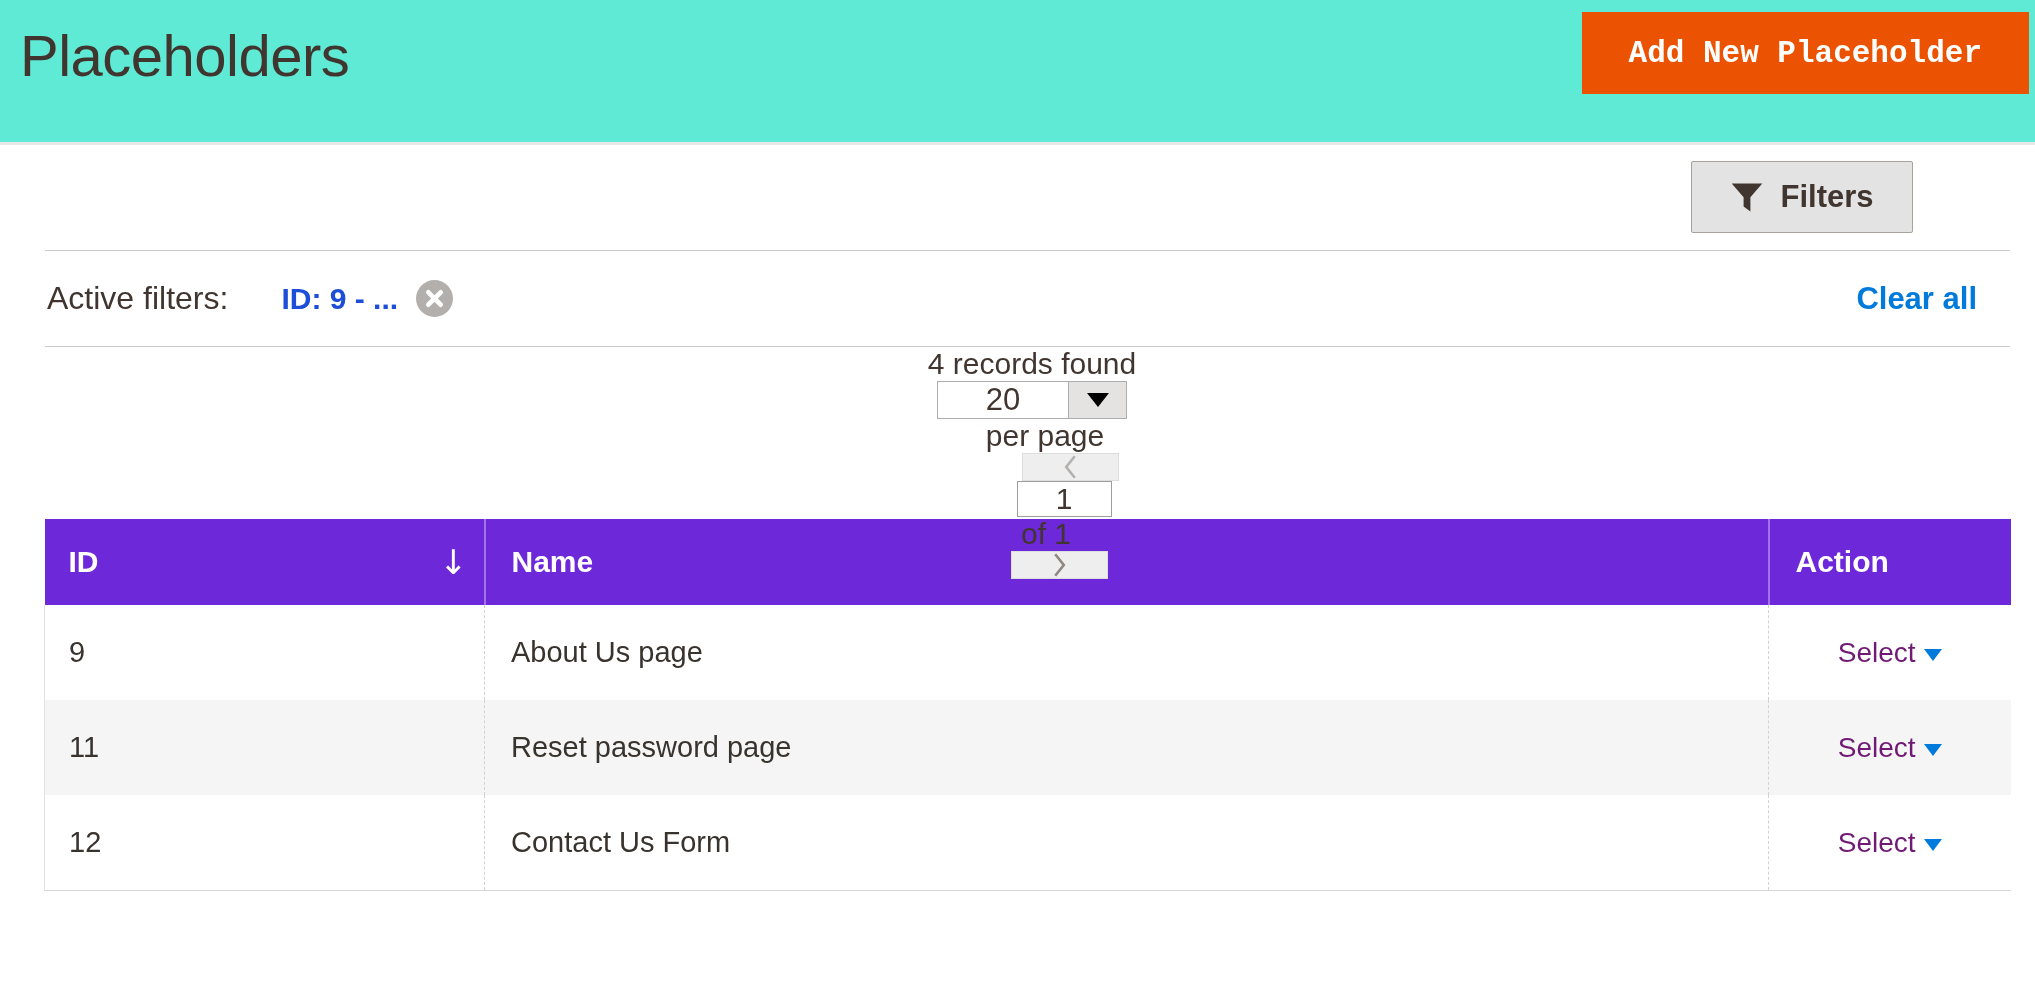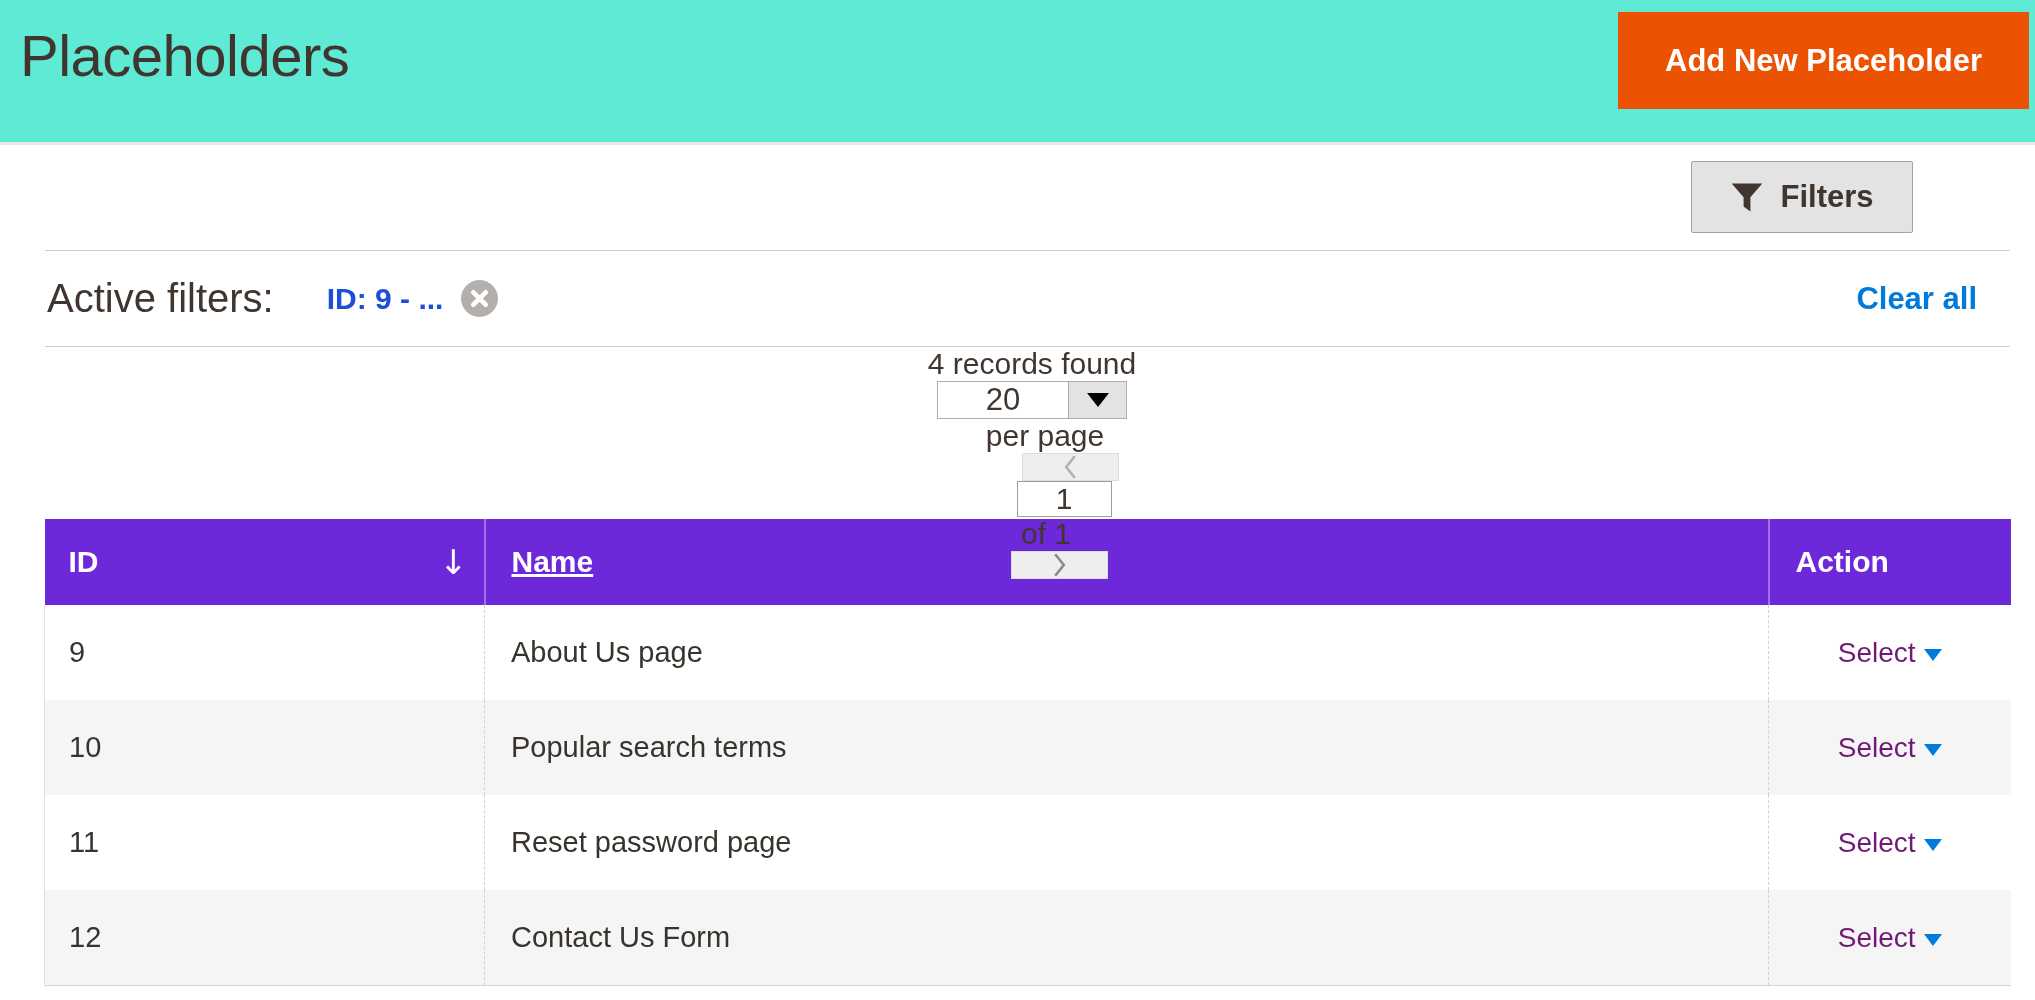--- a/index.html
+++ b/index.html
@@ -20,26 +20,26 @@
     position:absolute;
     left:20px; top:22px;
     font-size:58px;
     font-weight:400;
     letter-spacing:-0.5px;
     color:#41362f;
   }
   .btn-primary {
     position:absolute;
     right:6px; top:12px;
-    height:97px;
+    height:82px;
     padding:0 46px;
     background:#eb5202;
     border:1px solid #eb5202;
     color:#ffffff;
-    font-family:Liberation Sans, sans-serif;
+    font-family:Liberation Mono, monospace;
     font-size:31px;
     font-weight:700;
     cursor:pointer;
   }
   
   .grid-controls {
     display:flex;
     justify-content:flex-end;
     align-items:center;
     margin-top:16px;
@@ -85,21 +85,21 @@
     margin:17px 25px 0 45px;
   }
   .rule-2 { margin-top:0; }
   
   .active-filters {
     display:flex;
     align-items:center;
     height:95px;
     padding:0 58px 0 47px;
   }
-  .af-label { font-size:40px; color:#41362f; }
+  .af-label { font-size:32px; color:#41362f; }
   .af-tag {
     display:flex;
     align-items:center;
     margin-left:53px;
   }
   .af-tag-text { font-size:30px; font-weight:700; color:#1d4ed8; }
   .af-remove { margin-left:18px; width:37px; height:37px; cursor:pointer; display:inline-flex; }
   .spacer { flex:1; }
   .clear-all {
     font-size:31px;
@@ -182,21 +182,21 @@
   .data-grid th {
     height:86px;
     background:#6d28d9;
     color:#ffffff;
     font-size:30px;
     font-weight:700;
     text-align:left;
     padding-left:24px;
     vertical-align:middle;
   }
-  .data-grid th.th-name { padding-left:26px; border-left:2px solid rgba(255,255,255,0.35);text-decoration:underline; }
+  .data-grid th.th-name { padding-left:26px; border-left:2px solid rgba(255,255,255,0.35); }
   .data-grid th.th-action { padding-left:26px; border-left:2px solid rgba(255,255,255,0.35); }
   .th-id-inner { display:flex; align-items:center; justify-content:space-between; padding-right:16px; }
   .sort-arrow { font-size:34px; font-weight:400; color:#ffffff; font-family:"DejaVu Sans", sans-serif; }
   .data-grid td {
     height:95px;
     font-size:29px;
     color:#39332e;
     padding-left:24px;
     vertical-align:middle;
     background:#ffffff;
@@ -311,30 +311,20 @@
       <td class="td-id">9</td>
       <td class="td-name">About Us page</td>
       <td class="td-action">
         <a class="select-action">
           <span>Select</span>
           <span class="caret-down"></span>
         </a>
       </td>
     </tr>
     <tr>
-      <td class="td-id">10</td>
-      <td class="td-name">Popular search terms</td>
-      <td class="td-action">
-        <a class="select-action">
-          <span>Select</span>
-          <span class="caret-down"></span>
-        </a>
-      </td>
-    </tr>
-    <tr>
       <td class="td-id">11</td>
       <td class="td-name">Reset password page</td>
       <td class="td-action">
         <a class="select-action">
           <span>Select</span>
           <span class="caret-down"></span>
         </a>
       </td>
     </tr>
     <tr>

